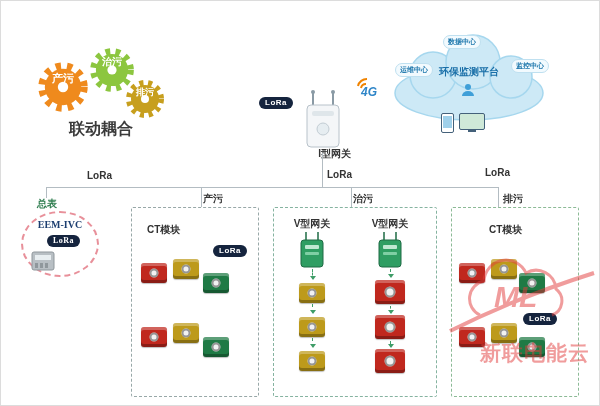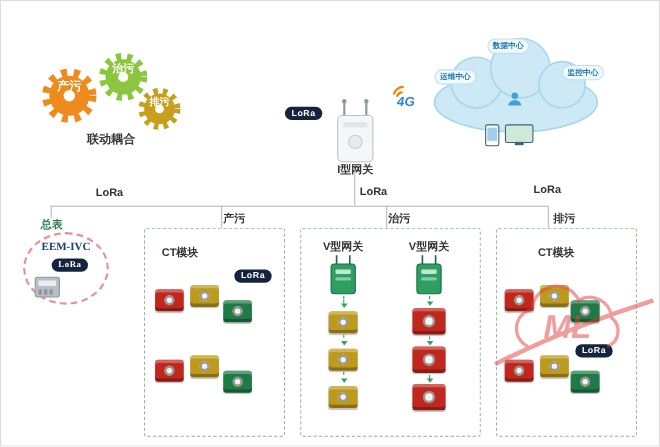--- a/index.html
+++ b/index.html
@@ -84,21 +84,21 @@
     <span class="gear-txt" style="top:8px;font-size:10px;">治污</span>
   </div>
   <div class="abs" style="left:124px;top:78px;width:40px;height:40px;">
     <svg width="40" height="40" viewBox="0 0 60 60">
       <circle cx="30" cy="30" r="24" fill="none" stroke="#c79f1e" stroke-width="9" stroke-dasharray="6 7"></circle>
       <circle cx="30" cy="30" r="21" fill="#c79f1e"></circle>
       <circle cx="30" cy="30" r="6" fill="#ffffff"></circle>
     </svg>
     <span class="gear-txt" style="top:7px;font-size:9px;">排污</span>
   </div>
-  <div class="lbl center" style="left:50px;top:118px;width:100px;font-size:11px;color:#3a3a3a;font-family:Liberation Serif, serif;">联动耦合</div>
+  <div class="lbl center" style="left:50px;top:118px;width:100px;font-size:16px;color:#3a3a3a;font-family:Liberation Serif, serif;">联动耦合</div>
 
   <div class="abs" style="left:298px;top:88px;">
     <svg width="48" height="64" viewBox="0 0 48 64">
       <line x1="14" y1="2" x2="14" y2="18" stroke="#8a9aa5" stroke-width="2"></line>
       <line x1="34" y1="2" x2="34" y2="18" stroke="#8a9aa5" stroke-width="2"></line>
       <circle cx="14" cy="3" r="2" fill="#8a9aa5"></circle>
       <circle cx="34" cy="3" r="2" fill="#8a9aa5"></circle>
       <rect x="8" y="16" width="32" height="42" rx="4" fill="#f4f6f8" stroke="#b8c2ca"></rect>
       <rect x="13" y="22" width="22" height="5" rx="2" fill="#dfe6ea"></rect>
       <circle cx="24" cy="40" r="6" fill="#e6edf1" stroke="#c2ccd3"></circle>
@@ -107,32 +107,33 @@
   <span class="lora-badge" style="left:258px;top:96px;">LoRa</span>
   <div class="abs" style="left:352px;top:74px;">
     <svg width="28" height="24">
       <g fill="none" stroke="#f08300" stroke-width="2">
         <path d="M5 11 a9 9 0 0 1 9 -7"></path>
         <path d="M8 13 a5 5 0 0 1 5 -4"></path>
       </g>
       <text x="8" y="21" font-size="12" font-weight="bold" font-style="italic" fill="#2f86c8">4G</text>
     </svg>
   </div>
-  <div class="lbl center" style="left:294px;top:146px;width:56px;">I型网关</div>
+  <div class="lbl center" style="left:294px;top:146px;width:56px;text-align:right;">I型网关</div>
 
   <div class="abs" style="left:388px;top:28px;width:160px;height:100px;">
     <svg width="160" height="100" viewBox="0 0 160 100">
       <g fill="#cde9f6" stroke="#a6d7ee" stroke-width="1.5">
         <ellipse cx="80" cy="64" rx="74" ry="27"></ellipse>
         <circle cx="44" cy="46" r="23"></circle>
         <circle cx="84" cy="33" r="27"></circle>
         <circle cx="122" cy="48" r="21"></circle>
       </g>
     </svg>
   </div>
+  <div class="lbl center" style="left:418px;top:64px;width:100px;font-size:10px;color:#1a6fa8;">环保监测平台</div>
   <span class="cloud-tag" style="left:442px;top:34px;">数据中心</span>
   <span class="cloud-tag" style="left:394px;top:62px;">运维中心</span>
   <span class="cloud-tag" style="left:510px;top:58px;">监控中心</span>
   <div class="abs" style="left:460px;top:82px;">
     <svg width="14" height="14" viewBox="0 0 14 14">
       <circle cx="7" cy="4" r="3" fill="#3f9fd8"></circle>
       <path d="M1 13 a6 5 0 0 1 12 0 z" fill="#3f9fd8"></path>
     </svg>
   </div>
   <div class="phone" style="left:440px;top:112px;">
@@ -262,15 +263,16 @@
   <div class="ct-module ct-green" style="left:518px;top:336px;">
       <span class="hole"></span>
     </div>
 
   <div class="watermark" style="left:445px;top:250px;width:155px;height:130px;">
     <svg width="150" height="90" viewBox="0 0 150 90">
       <path d="M34 64 a18 18 0 0 1 4 -34 a22 22 0 0 1 42 -8 a20 20 0 0 1 30 16 a15 15 0 0 1 -4 26" fill="none" stroke="#e23c3c" stroke-width="3"></path>
       <text x="48" y="56" font-size="30" font-style="italic" font-weight="bold" fill="#e23c3c">ML</text>
       <path d="M4 80 Q 72 46 148 22" stroke="#e23c3c" stroke-width="4" fill="none"></path>
     </svg>
+    <div class="wm-text" style="left:34px;top:88px;">新联电能云</div>
   </div>
 
 </div>
 
 </body></html>

